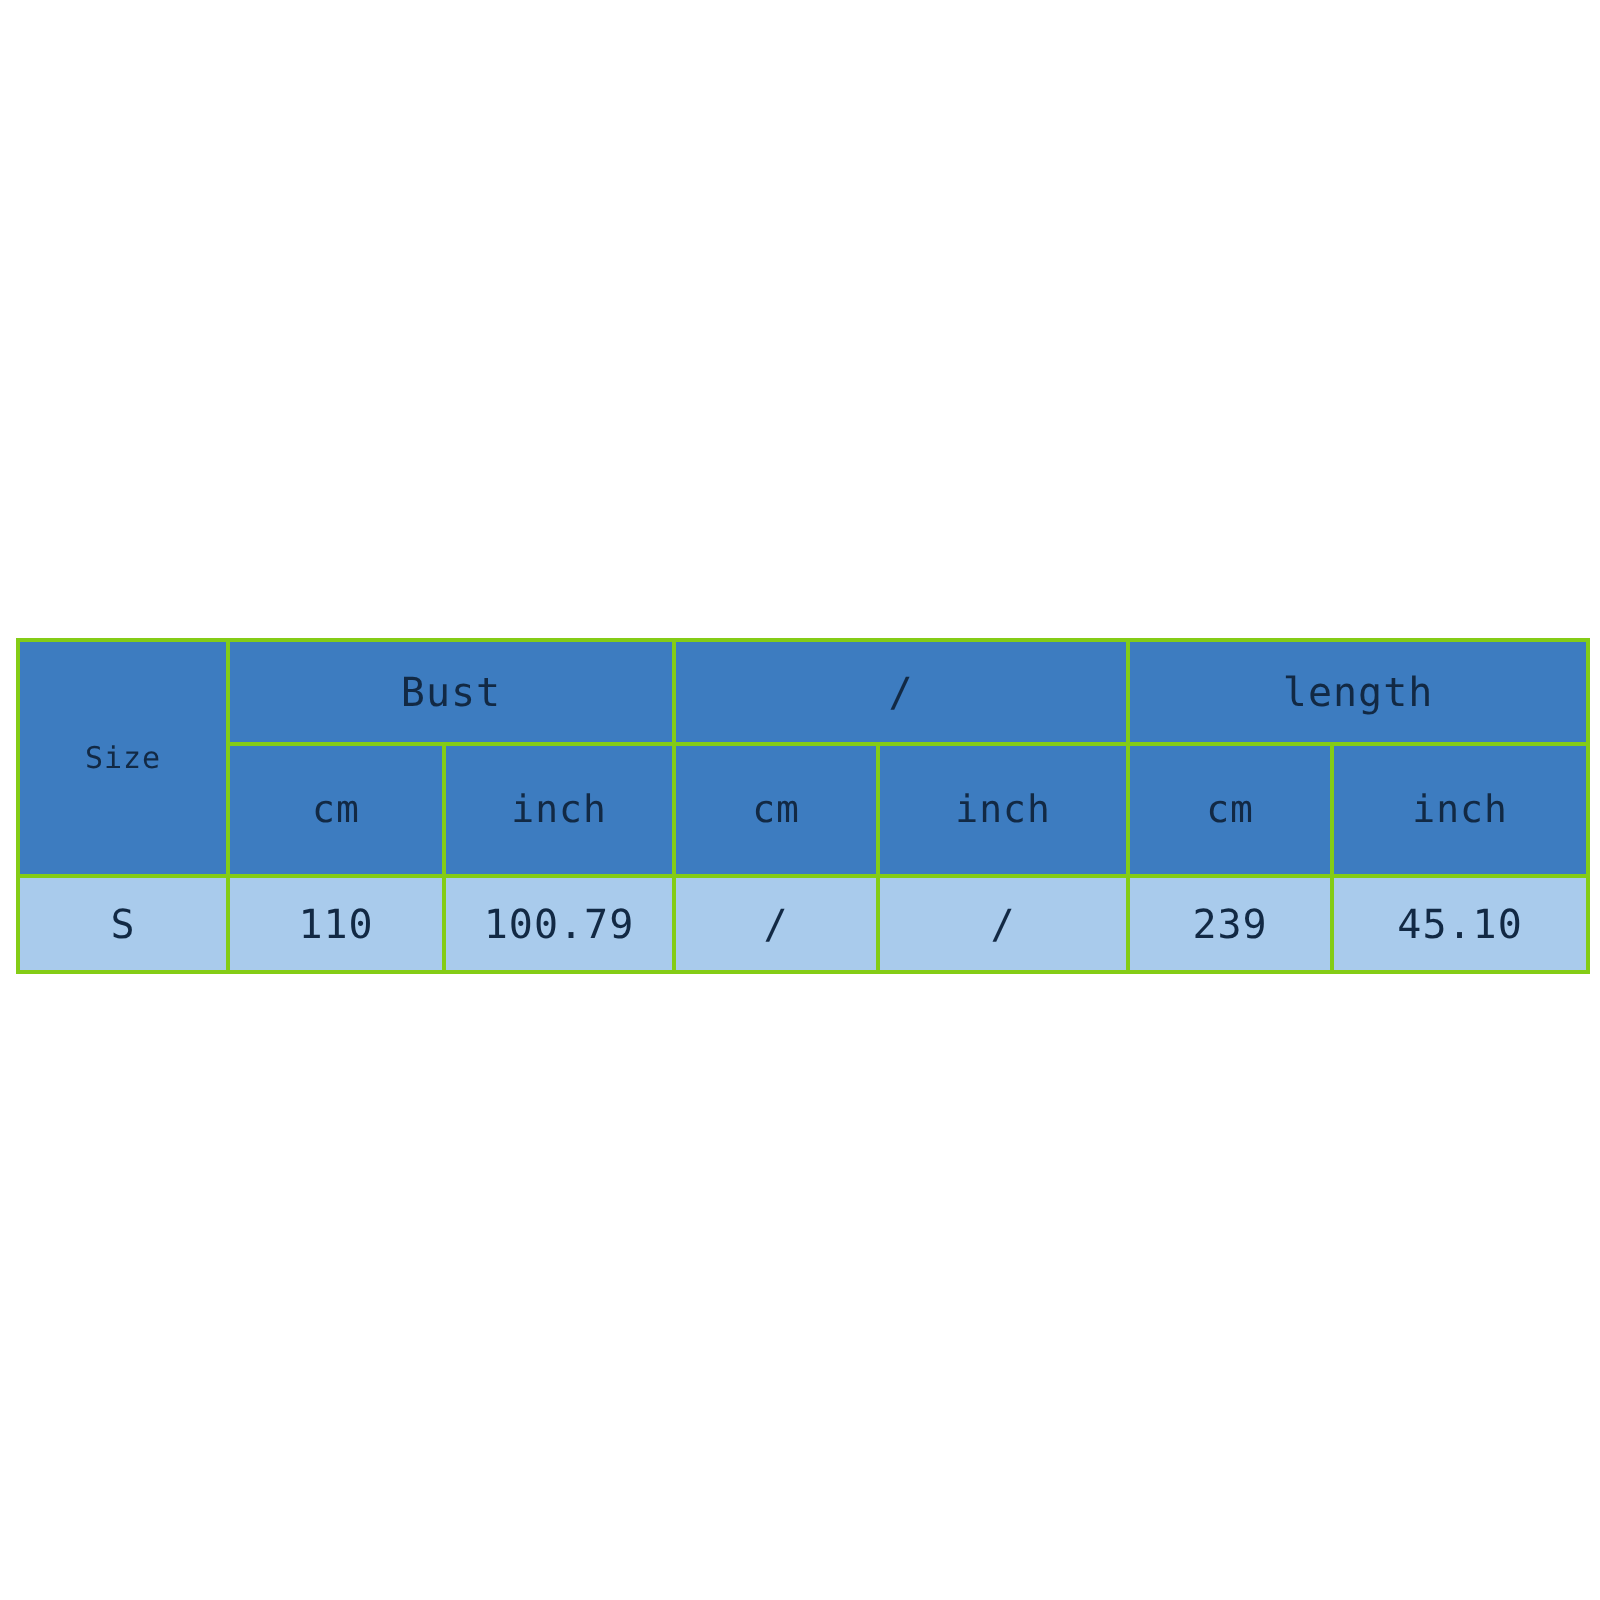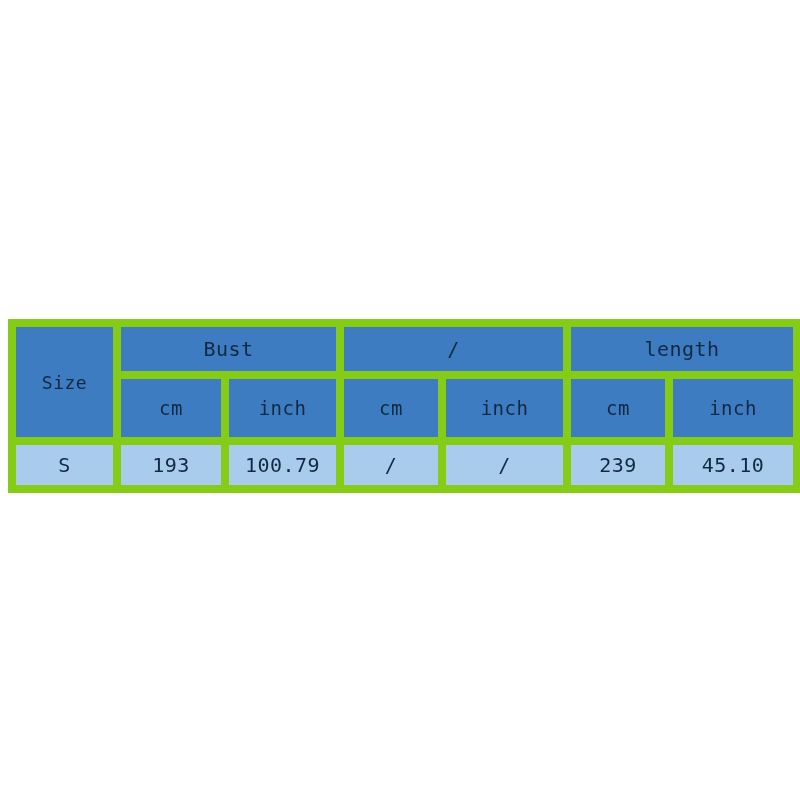--- a/index.html
+++ b/index.html
@@ -25,42 +25,42 @@
 
   table.size-chart {
     width: 785px;
     height: 152px;
     border-collapse: collapse;
     table-layout: fixed;
     border: 2px solid #1b3a63;
   }
 
   table.size-chart td {
-    border: 8px solid #84cc16;
+    border: 2px solid #84cc16;
     text-align: center;
     vertical-align: middle;
     color: #122944;
     font-family: "DejaVu Sans Mono", "Liberation Mono", monospace;
     letter-spacing: 0.5px;
     padding: 0;
   }
 
   .hdr {
     background: #3d7cc0;
     font-size: 20px;
   }
 
   .sub {
     background: #3d7cc0;
     font-size: 19px;
   }
 
   .size-cell {
     background: #3d7cc0;
-    font-size: 18px;
+    font-size: 15px;
   }
 
   .body-cell {
     background: #a9cbec;
     font-size: 20px;
   }
 
   
   .col-size  { width: 105px; }
   .col-cm1   { width: 108px; }
@@ -98,21 +98,21 @@
       <tr class="row-sub">
         <td class="sub">cm</td>
         <td class="sub">inch</td>
         <td class="sub">cm</td>
         <td class="sub">inch</td>
         <td class="sub">cm</td>
         <td class="sub">inch</td>
       </tr>
       <tr class="row-body">
         <td class="body-cell">S</td>
-        <td class="body-cell">193</td>
+        <td class="body-cell">110</td>
         <td class="body-cell">100.79</td>
         <td class="body-cell">/</td>
         <td class="body-cell">/</td>
         <td class="body-cell">239</td>
         <td class="body-cell">45.10</td>
       </tr>
     </tbody>
   </table>
 </div>
 

